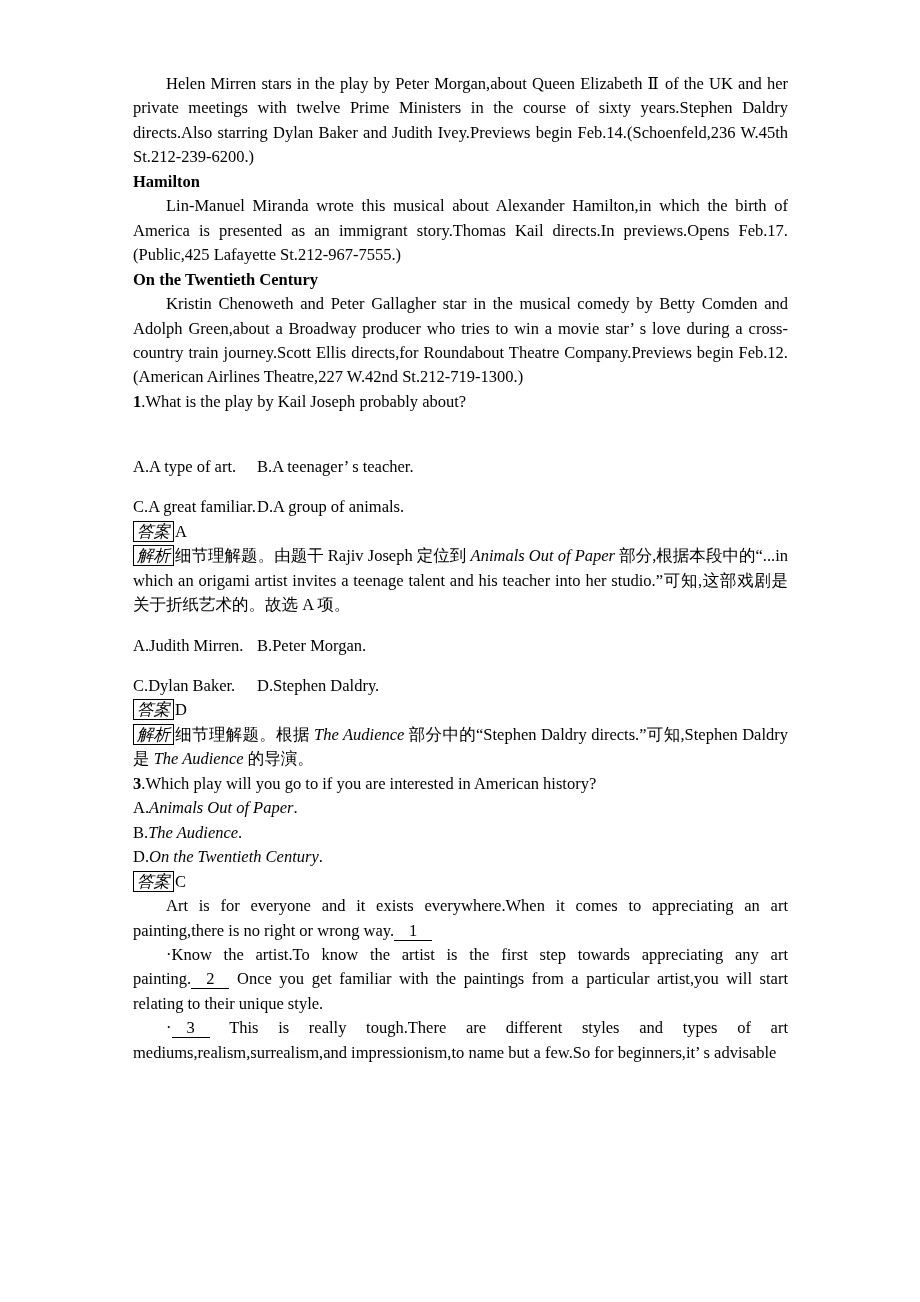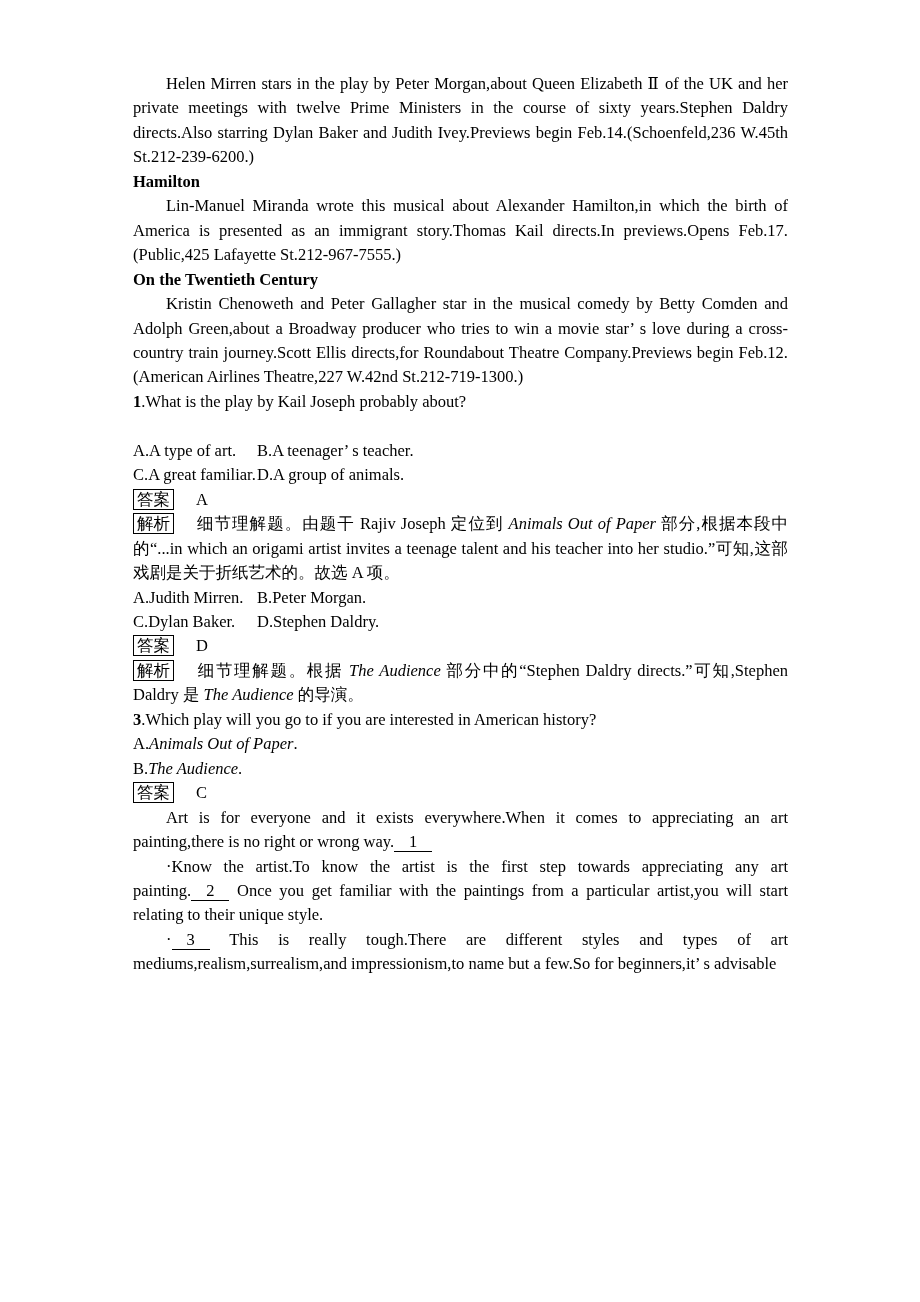--- a/index.html
+++ b/index.html
@@ -25,33 +25,35 @@
     text-align:justify;
   }
   .doc p.indent{text-indent:2em;}
   .b{font-weight:bold;}
   .i{font-style:italic;}
   .box{
     display:inline-block;
     border:1px solid #000;
     padding:0 3px;
     line-height:19px;
-    margin-right:22px;
+    margin-right:1px;
     text-indent:0;
     vertical-align:baseline;
+    font-style:italic;
   }
   .blank{
     border-bottom:1px solid #000;
     padding:0 15px;
     text-indent:0;
   }
   .optcell{
     display:inline-block;
     min-width:124px;
     text-indent:0;
+    margin-top:16px;
   }
 </style>
 </head>
 <body>
 
 <div class="doc">
     <p class="indent"><span>Helen Mirren stars in the play by Peter Morgan,about Queen Elizabeth Ⅱ of the UK and her private meetings with twelve Prime Ministers in the course of sixty years.Stephen Daldry directs.Also starring Dylan Baker and Judith Ivey.Previews begin Feb.14.(Schoenfeld,236 W.45th St.212-239-6200.)</span></p>
     <p><span class="b">Hamilton</span></p>
     <p class="indent"><span>Lin-Manuel Miranda wrote this musical about Alexander Hamilton,in which the birth of America is presented as an immigrant story.Thomas Kail directs.In previews.Opens Feb.17.(Public,425 Lafayette St.212-967-7555.)</span></p>
     <p><span class="b">On the Twentieth Century</span></p>
@@ -62,17 +64,18 @@
     <p><span class="optcell">C.A great familiar.</span><span>D.A group of animals.</span></p>
     <p><span class="box">答案</span><span>A</span></p>
     <p><span class="box">解析</span><span>细节理解题。由题干 Rajiv Joseph 定位到 </span><span class="i">Animals Out of Paper</span><span> 部分,根据本段中的“...in which an origami artist invites a teenage talent and his teacher into her studio.”可知,这部戏剧是关于折纸艺术的。故选 A 项。</span></p>
     <p><span class="optcell">A.Judith Mirren.</span><span>B.Peter Morgan.</span></p>
     <p><span class="optcell">C.Dylan Baker.</span><span>D.Stephen Daldry.</span></p>
     <p><span class="box">答案</span><span>D</span></p>
     <p><span class="box">解析</span><span>细节理解题。根据 </span><span class="i">The Audience</span><span> 部分中的“Stephen Daldry directs.”可知,Stephen Daldry 是 </span><span class="i">The Audience</span><span> 的导演。</span></p>
     <p><span class="b">3</span><span>.Which play will you go to if you are interested in American history?</span></p>
     <p><span>A.</span><span class="i">Animals Out of Paper</span><span>.</span></p>
     <p><span>B.</span><span class="i">The Audience</span><span>.</span></p>
+    <p><span>D.</span><span class="i">On the Twentieth Century</span><span>.</span></p>
     <p><span class="box">答案</span><span>C</span></p>
     <p class="indent"><span>Art is for everyone and it exists everywhere.When it comes to appreciating an art painting,there is no right or wrong way.</span><span class="blank">1</span></p>
     <p class="indent"><span>·Know the artist.To know the artist is the first step towards appreciating any art painting.</span><span class="blank">2</span><span> Once you get familiar with the paintings from a particular artist,you will start relating to their unique style.</span></p>
     <p class="indent"><span>·</span><span class="blank">3</span><span> This is really tough.There are different styles and types of art mediums,realism,surrealism,and impressionism,to name but a few.So for beginners,it’ s advisable</span></p>
   </div>
 
 </body></html>

